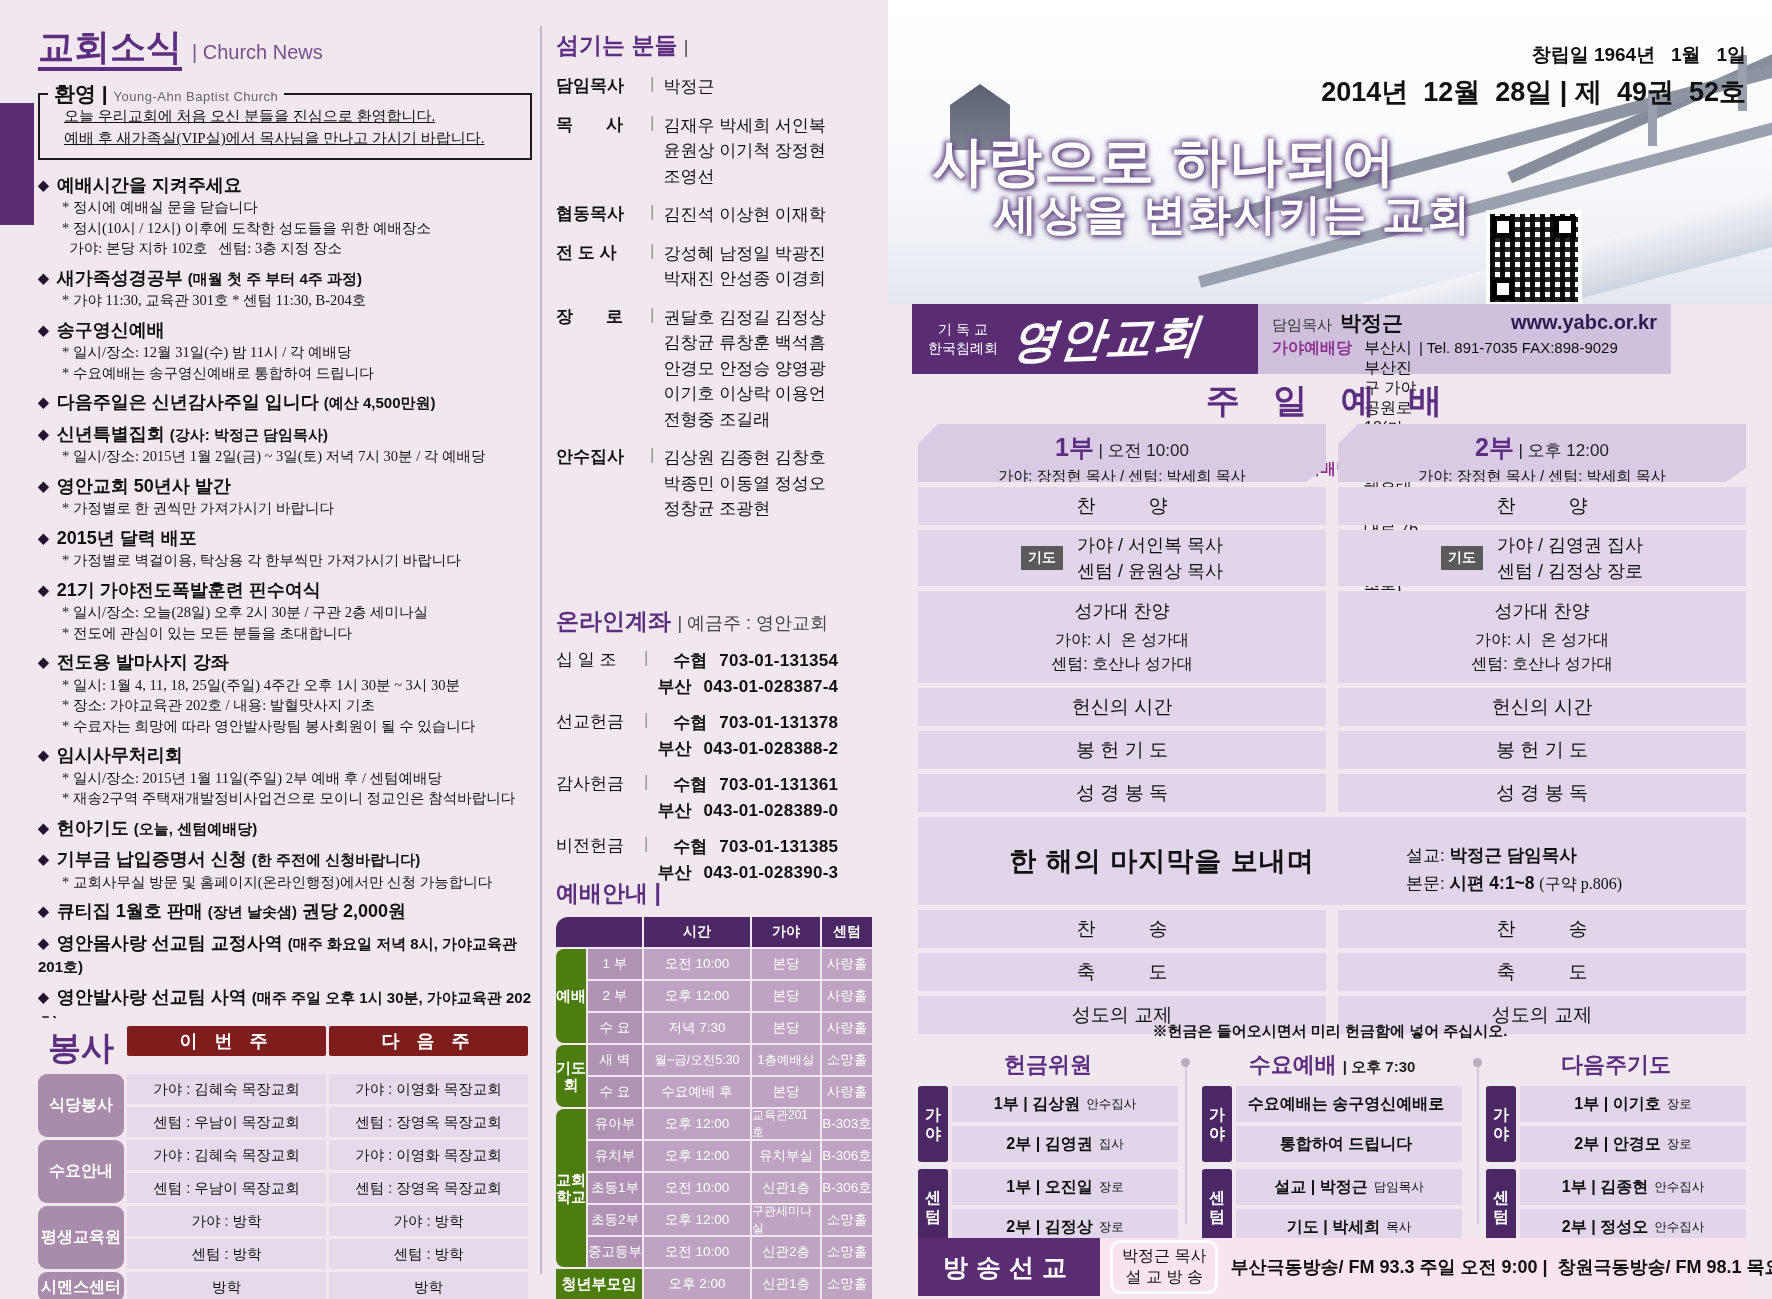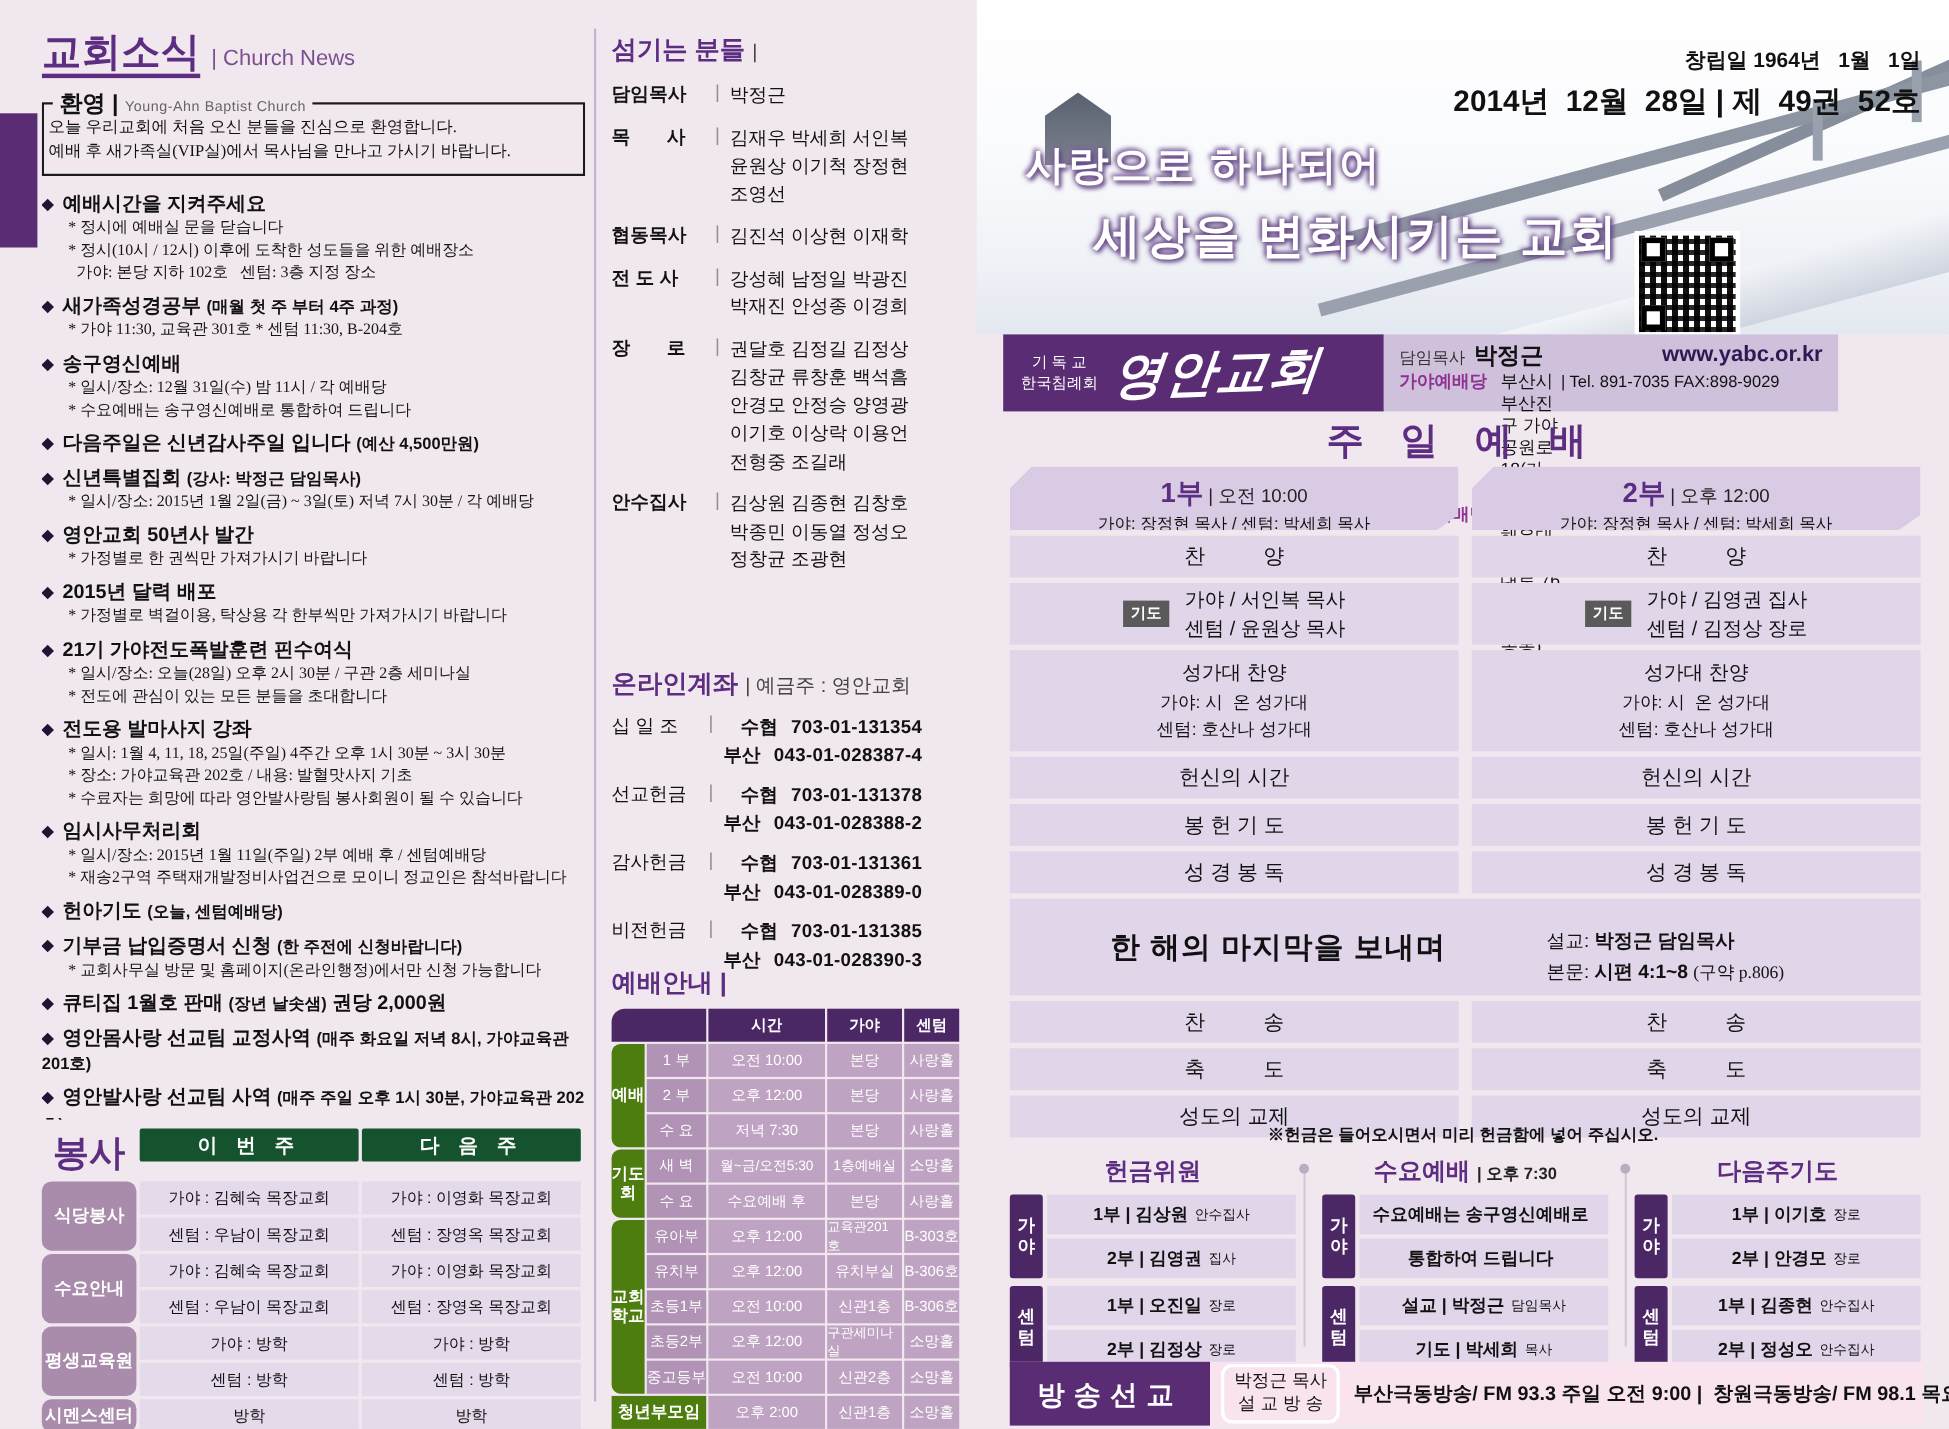--- a/index.html
+++ b/index.html
@@ -5,35 +5,35 @@
   html,body{margin:0;padding:0;background:#d8d0d6;}
   #page{position:relative;width:1772px;height:1299px;background:#f1e7ef;
         font-family:"Liberation Sans",sans-serif;color:#111;overflow:hidden;}
   .ws{white-space:pre;}
   
   .left-tab{position:absolute;left:0;top:103px;width:34px;height:122px;background:#5a2c74;}
   #left-col{position:absolute;left:38px;top:28px;width:494px;height:990px;overflow:hidden;}
   .news-titlebar{display:flex;align-items:baseline;gap:10px;}
   .news-title{font-size:36px;font-weight:bold;color:#5c2d80;border-bottom:4px solid #5c2d80;padding-bottom:1px;line-height:1.05;}
   .news-sub{font-size:20px;color:#7a4f8e;}
-  .welcome{position:relative;margin-top:22px;border:2px solid #1a1a1a;padding:10px 4px 8px;}
+  .welcome{position:relative;margin-top:22px;border:2px solid #1a1a1a;padding:10px 24px 8px;text-decoration:underline;}
   .welcome-label{position:absolute;top:-15px;left:8px;background:#f1e7ef;padding:0 6px;font-weight:bold;font-size:21px;}
   .welcome-sub{font-weight:normal;font-size:13px;color:#666;letter-spacing:.5px;}
   .welcome-line{font-family:"Liberation Serif",serif;font-size:15px;line-height:1.5;}
   .items{margin-top:14px;}
   .item{margin-bottom:8px;}
   .item-head{font-size:18px;font-weight:bold;line-height:1.3;}
   .diamond{font-size:14px;margin-right:8px;color:#241233;vertical-align:1px;}
   .note{font-size:15px;}
   .item-line{font-family:"Liberation Serif",serif;font-size:14.5px;line-height:1.42;margin-left:24px;color:#141414;}
   
   #service{position:absolute;left:38px;top:1026px;width:494px;}
   .svc-grid{display:grid;grid-template-columns:86px 199px 199px;gap:3px;}
   .svc-title{font-size:33px;font-weight:bold;color:#5c2d80;display:flex;align-items:center;justify-content:center;}
-  .svc-head{background:#14532d;color:#fff;font-weight:bold;font-size:18px;letter-spacing:6px;
+  .svc-head{background:#7f1d1d;color:#fff;font-weight:bold;font-size:18px;letter-spacing:6px;
             display:flex;align-items:center;justify-content:center;height:30px;border-radius:2px;}
   .svc-label{background:#a98bab;color:#fff;font-weight:bold;font-size:16px;display:flex;align-items:center;justify-content:center;border-radius:9px;}
   .svc-cell{background:#e4daea;font-size:14.5px;display:flex;align-items:center;justify-content:center;height:30px;}
   
   .vdivider{position:absolute;left:540px;top:26px;width:2px;height:1248px;background:#c6b2d2;}
   #mid-col{position:absolute;left:556px;top:30px;width:318px;height:1260px;}
   .mid-title{font-size:23px;font-weight:bold;color:#5c2d80;}
   .mid-title .thin{font-weight:normal;color:#444;font-size:18px;}
   .srv-entry{display:flex;margin-top:13px;font-size:17px;}
   .srv-role{width:94px;font-weight:bold;flex:none;white-space:pre;}
@@ -62,21 +62,21 @@
   .rail2{position:absolute;left:300px;top:188px;width:680px;height:12px;background:#9aa0ad;transform:rotate(-15deg);}
   .deck {position:absolute;left:286px;top:258px;width:720px;height:52px;background:linear-gradient(#f2f4f8,#cfd5df);transform:rotate(-15deg);}
   .rail3{position:absolute;left:600px;top:70px;width:500px;height:12px;background:#868d9b;transform:rotate(-24deg);}
   .post{position:absolute;width:9px;height:56px;background:#99a0ae;}
   .qr{position:absolute;left:602px;top:214px;width:88px;height:88px;background:
       repeating-linear-gradient(0deg,rgba(0,0,0,.85) 0 5px,transparent 5px 10px),
       repeating-linear-gradient(90deg,#111 0 5px,#fff 5px 10px);outline:4px solid #fff;}
   .eye{position:absolute;width:22px;height:22px;border:5px solid #000;background:#fff;box-sizing:border-box;}
   .founded{position:absolute;right:26px;top:42px;font-size:19px;font-weight:bold;}
   .issue{position:absolute;right:26px;top:74px;font-size:27px;font-weight:bold;}
-  .slogan1{position:absolute;left:44px;top:126px;font-size:37px;font-weight:bold;color:#fff;letter-spacing:2px;
+  .slogan1{position:absolute;left:44px;top:126px;font-size:54px;font-weight:bold;color:#fff;letter-spacing:2px;
            text-shadow:0 0 7px #6b4f8a,2px 2px 4px #5d3f7e,-2px -2px 4px #8a6fa5;}
   .slogan2{position:absolute;left:106px;top:186px;font-size:43px;font-weight:bold;color:#fff;letter-spacing:2px;
            text-shadow:0 0 7px #6b4f8a,2px 2px 4px #5d3f7e,-2px -2px 4px #8a6fa5;}
   
   #logobar{position:absolute;left:888px;top:304px;width:759px;height:70px;display:flex;margin-left:24px;}
   .logo-left{width:346px;background:#5a2c74;color:#fff;display:flex;align-items:center;gap:14px;padding-left:16px;box-sizing:border-box;}
   .denom{font-size:14px;line-height:1.35;text-align:center;white-space:pre;}
   .logo-script{font-family:"Liberation Serif",serif;font-style:italic;font-weight:bold;font-size:46px;
                transform:skewX(-8deg) rotate(-2deg);letter-spacing:1px;}
   .logo-right{flex:1;background:#cfc0db;padding:5px 14px 3px;box-sizing:border-box;position:relative;}

